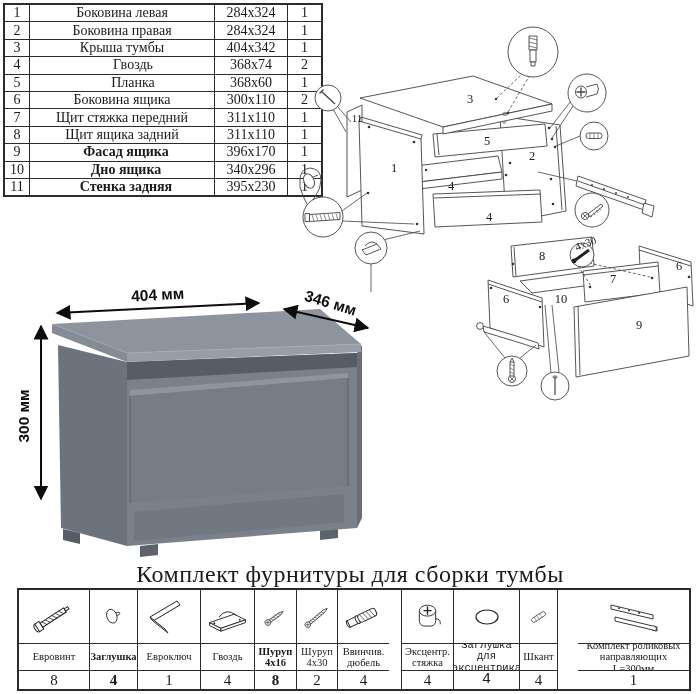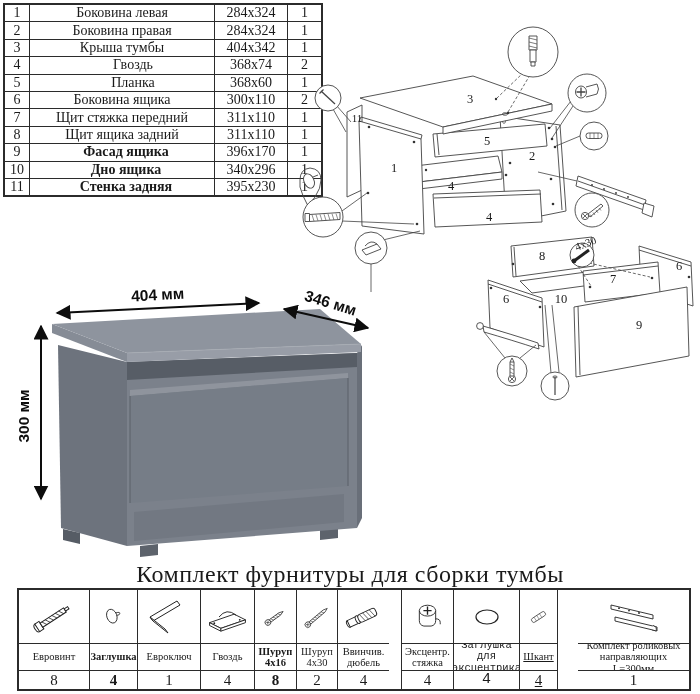--- a/index.html
+++ b/index.html
@@ -498,21 +498,21 @@
       </div>
       <div class="hw-col" style="width: 65px; font-family: Liberation Mono, monospace;">
         <div class="hw-icon">
           <svg width="54" height="48" viewBox="0 0 54 44" preserveAspectRatio="xMidYMid meet">
             <ellipse cx="27" cy="22" rx="11" ry="7" stroke="#222" fill="#fff" stroke-width="1.2"></ellipse>
           </svg>
         </div>
         <div class="hw-label">Заглушка для эксцентрика</div>
         <div class="hw-qty">4</div>
       </div>
-      <div class="hw-col" style="width: 37px; text-decoration: underline;">
+      <div class="hw-col" style="width: 37px;">
         <div class="hw-icon">
           <svg width="35" height="48" viewBox="0 0 54 44" preserveAspectRatio="xMidYMid meet">
             <g transform="rotate(-33 27 22)" stroke="#222" fill="#fff">
               <rect x="15" y="18.5" width="24" height="7" rx="3"></rect>
               <path d="M21,18.5 L21,25.5 M26,18.5 L26,25.5 M31,18.5 L31,25.5" stroke-width="0.6" fill="none"></path>
             </g>
           </svg>
         </div>
         <div class="hw-label">Шкант</div>
         <div class="hw-qty">4</div>

